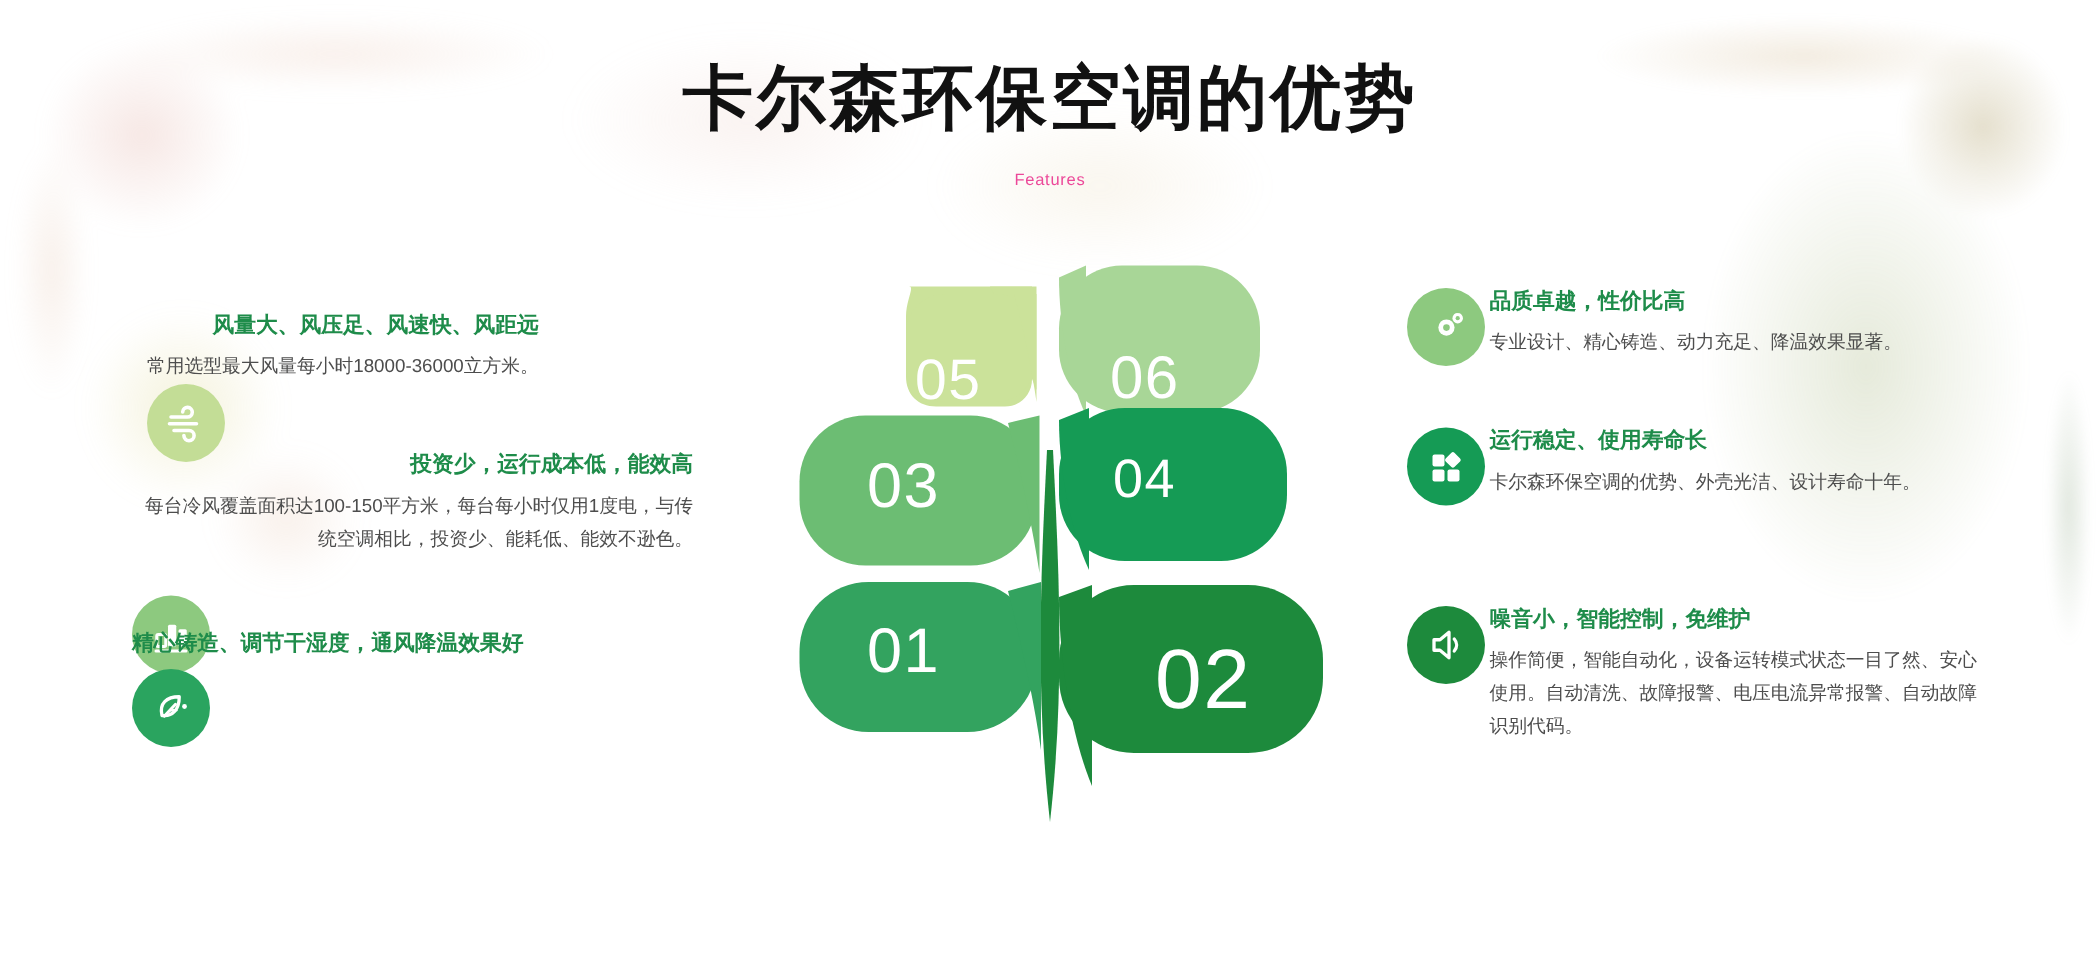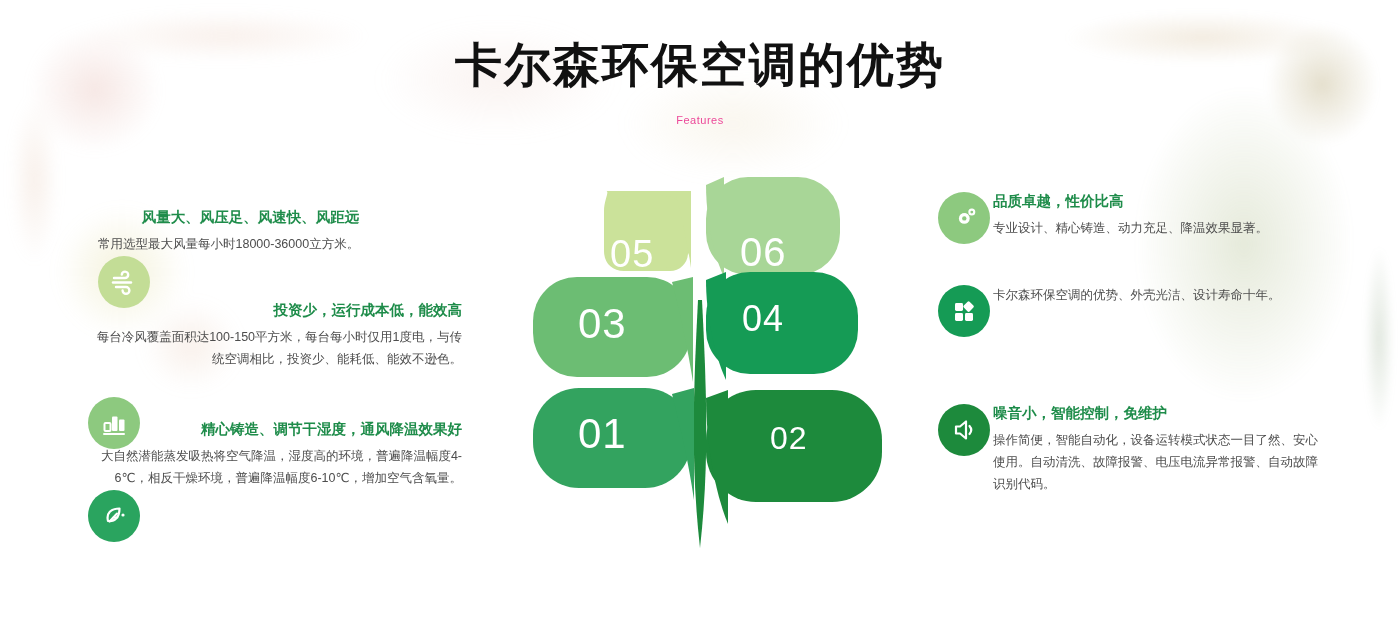--- a/index.html
+++ b/index.html
@@ -84,21 +84,21 @@
   .cluster{position:absolute;left:0;top:0;width:1400px;height:644px;z-index:4;}
   .leaf-num{
     position:absolute;color:#ffffff;font-size:40px;font-weight:400;
     letter-spacing:1px;z-index:7;pointer-events:none;
   }
   .n05{left:610px;top:205px;font-size:38px;margin-top:28px;}
   .n06{left:740px;top:192px;font-size:40px;margin-top:38px;}
   .n03{left:578px;top:300px;font-size:42px;}
   .n04{left:742px;top:298px;font-size:36px;}
   .n01{left:578px;top:410px;font-size:42px;}
-  .n02{left:770px;top:420px;font-size:32px;}
+  .n02{left:770px;top:420px;font-size:56px;}
 </style>
 </head>
 <body>
 
 <div class="bg-layer">
   <div class="bg-tr"></div>
   <div class="bg-tl"></div>
   <div class="bg-ml"></div>
   <div class="bg-tc"></div>
 </div>
@@ -172,21 +172,20 @@
       <rect x="13" y="8.5" width="5.5" height="14.5" rx="1" fill="#ffffff"></rect>
       <rect x="20" y="11.5" width="5.5" height="11.5" rx="1" fill="#ffffff"></rect>
       <rect x="4" y="25" width="22" height="2" rx="1" fill="#ffffff"></rect>
     </svg>
   </div>
 </div>
 
 <div class="feature left f3">
   <div class="texts">
     <div class="txt-head">精心铸造、调节干湿度，通风降温效果好</div>
-    <div class="txt-body">大自然潜能蒸发吸热将空气降温，湿度高的环境，普遍降温幅度4-6℃，相反干燥环境，普遍降温幅度6-10℃，增加空气含氧量。</div>
   </div>
   <div class="circle" style="background:#2aa45f">
     <svg width="32" height="32" viewBox="0 0 32 32">
       <path d="M10 21 C8 13 13 8.5 21.5 8.5 C21.5 17 17 22 10 21 Z" fill="none" stroke="#ffffff" stroke-width="2.2" stroke-linejoin="round"></path>
       <path d="M11.5 21.5 L19 13.5" stroke="#ffffff" stroke-width="2" stroke-linecap="round"></path>
       <path d="M15.5 17.5 L19.5 17.5" stroke="#ffffff" stroke-width="1.8" stroke-linecap="round"></path>
       <circle cx="25" cy="15" r="1.6" fill="#ffffff"></circle>
     </svg>
   </div>
 </div>
@@ -211,20 +210,21 @@
 <div class="feature right f5">
   <div class="circle" style="background:#159b55">
     <svg width="30" height="30" viewBox="0 0 30 30" fill="#ffffff">
       <rect x="6" y="7" width="8" height="8" rx="1.4"></rect>
       <rect x="6" y="17" width="8" height="8" rx="1.4"></rect>
       <rect x="16" y="17" width="8" height="8" rx="1.4"></rect>
       <rect x="15.5" y="6.5" width="8.2" height="8.2" rx="1.4" transform="rotate(45 19.6 10.6)"></rect>
     </svg>
   </div>
   <div class="texts">
+    <div class="txt-head">运行稳定、使用寿命长</div>
     <div class="txt-body">卡尔森环保空调的优势、外壳光洁、设计寿命十年。</div>
   </div>
 </div>
 
 <div class="feature right f6">
   <div class="circle" style="background:#1d8a3c">
     <svg width="32" height="32" viewBox="0 0 32 32">
       <path d="M8 12.5 H12 L18 7.5 V24.5 L12 19.5 H8 Z" fill="none" stroke="#ffffff" stroke-width="2.2" stroke-linejoin="round"></path>
       <path d="M21.5 12 C23.6 14.4 23.6 17.6 21.5 20" fill="none" stroke="#ffffff" stroke-width="2.2" stroke-linecap="round"></path>
     </svg>

